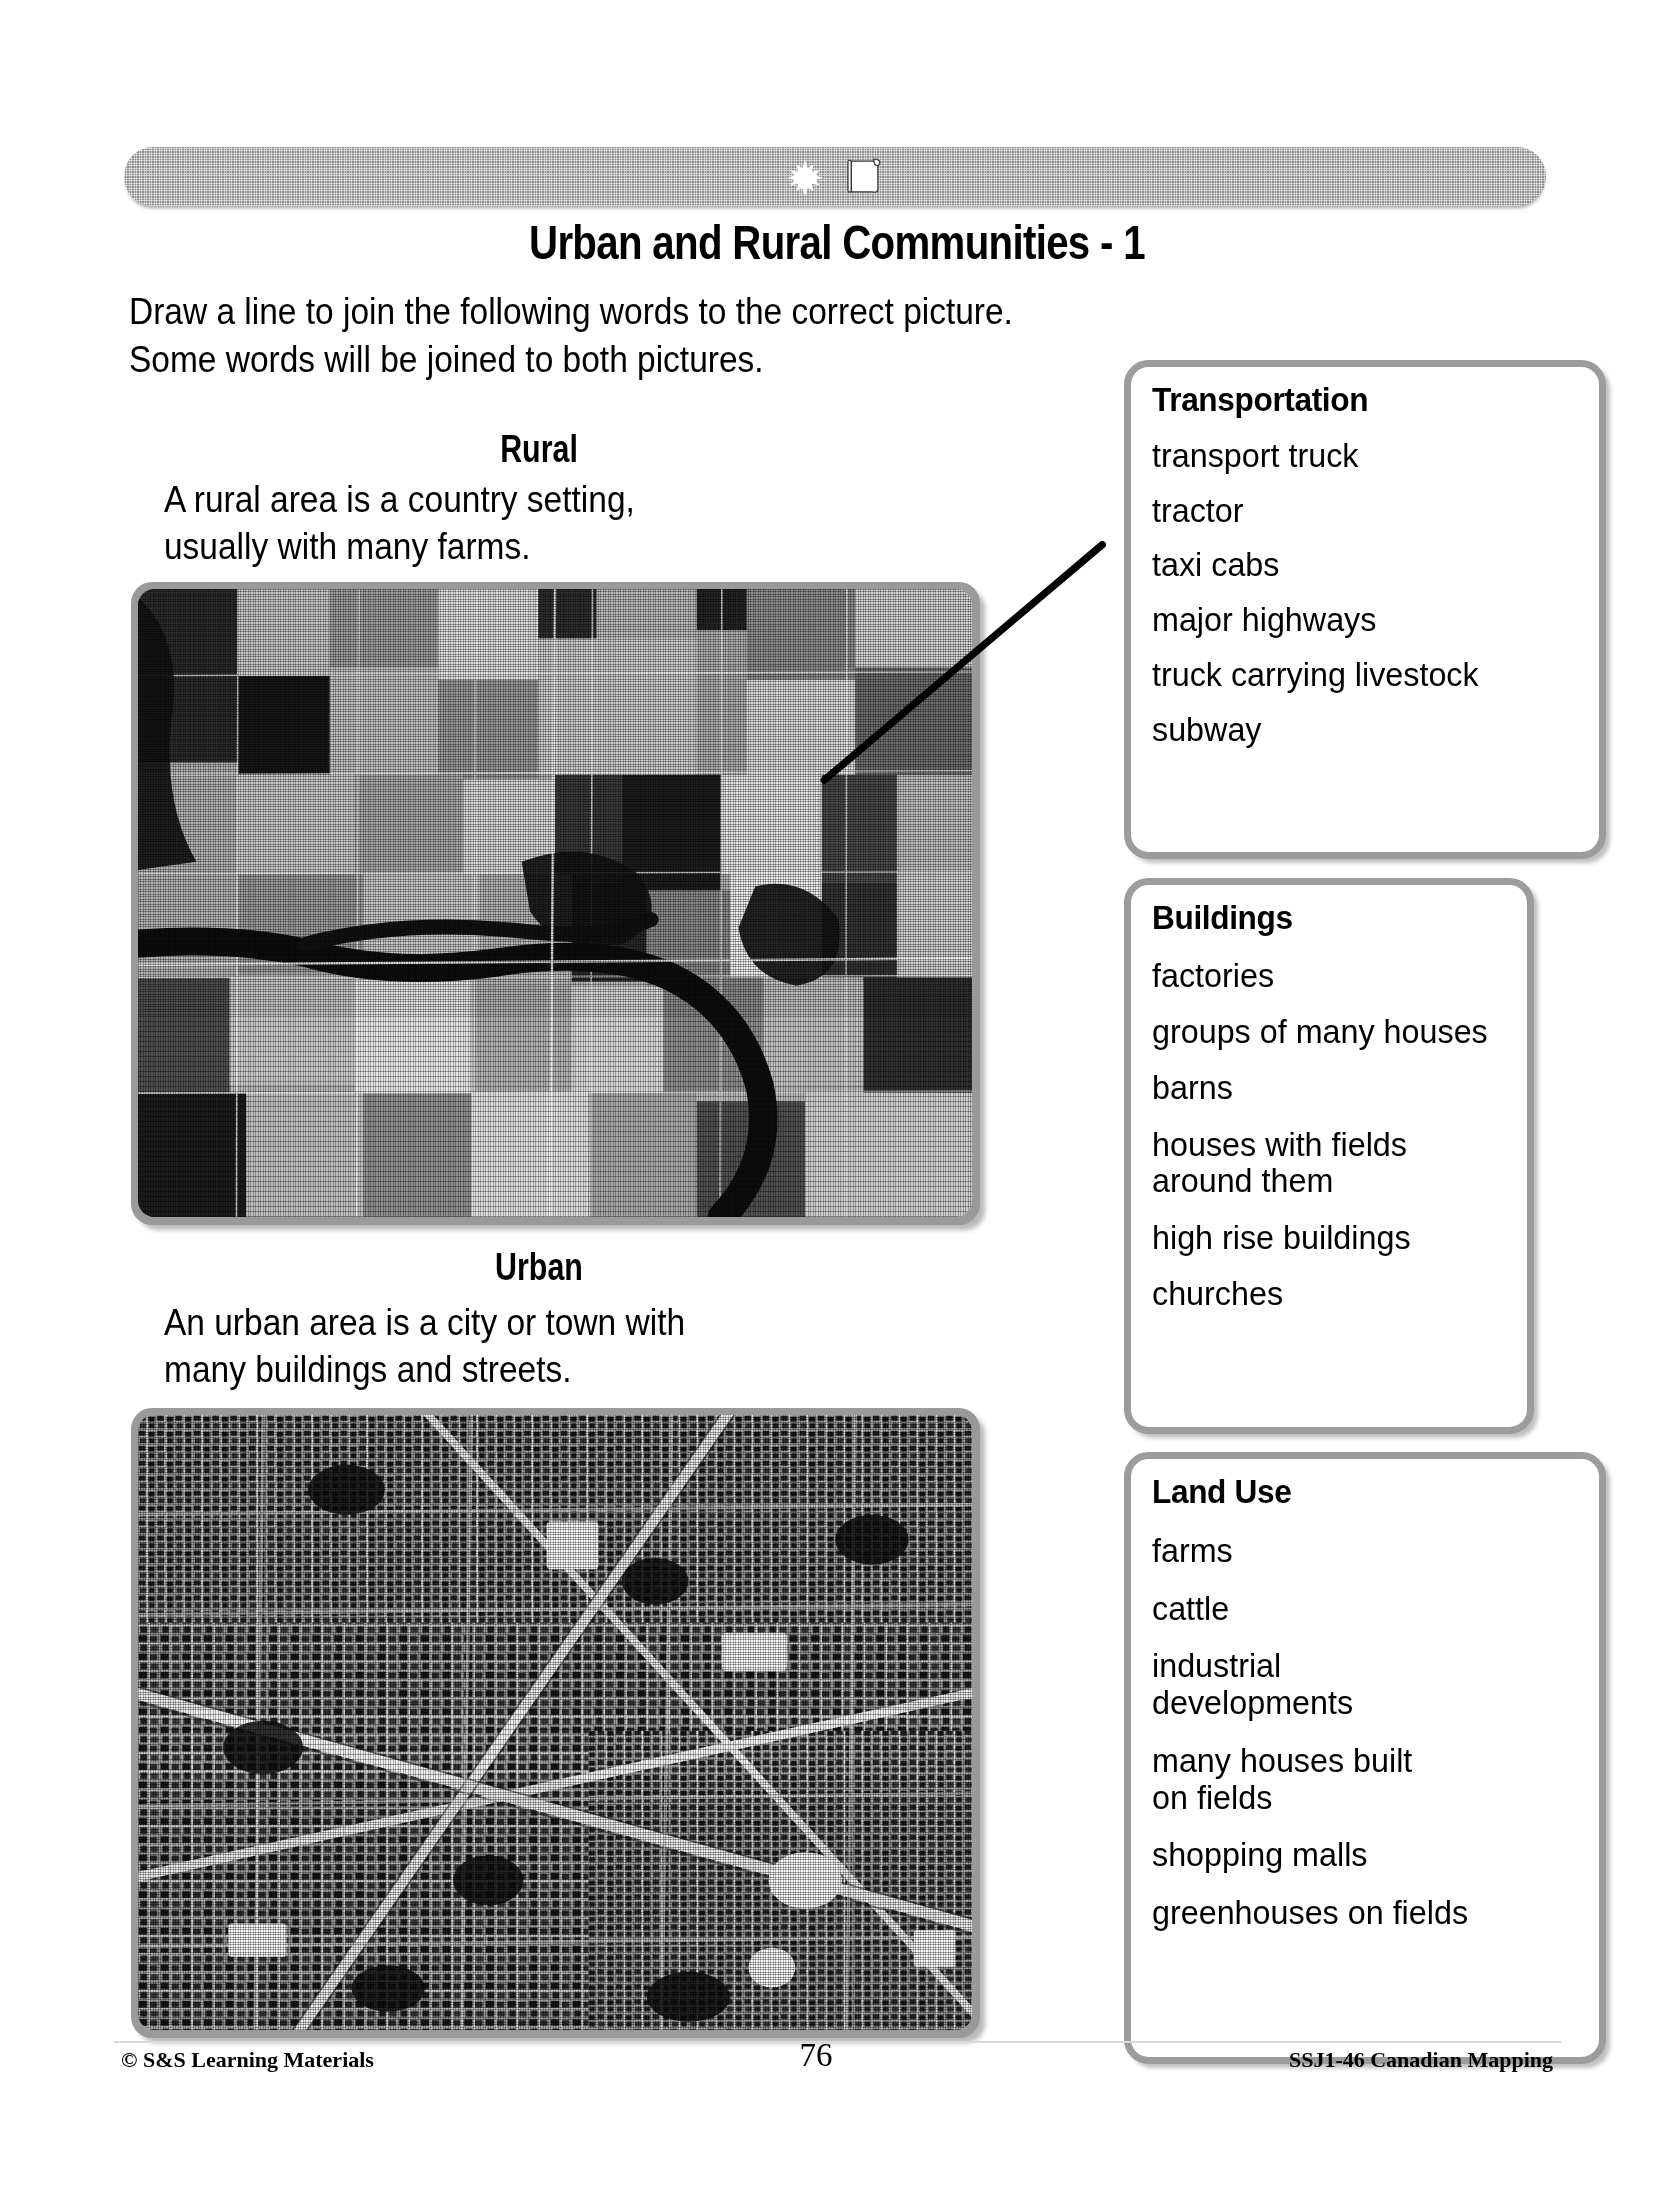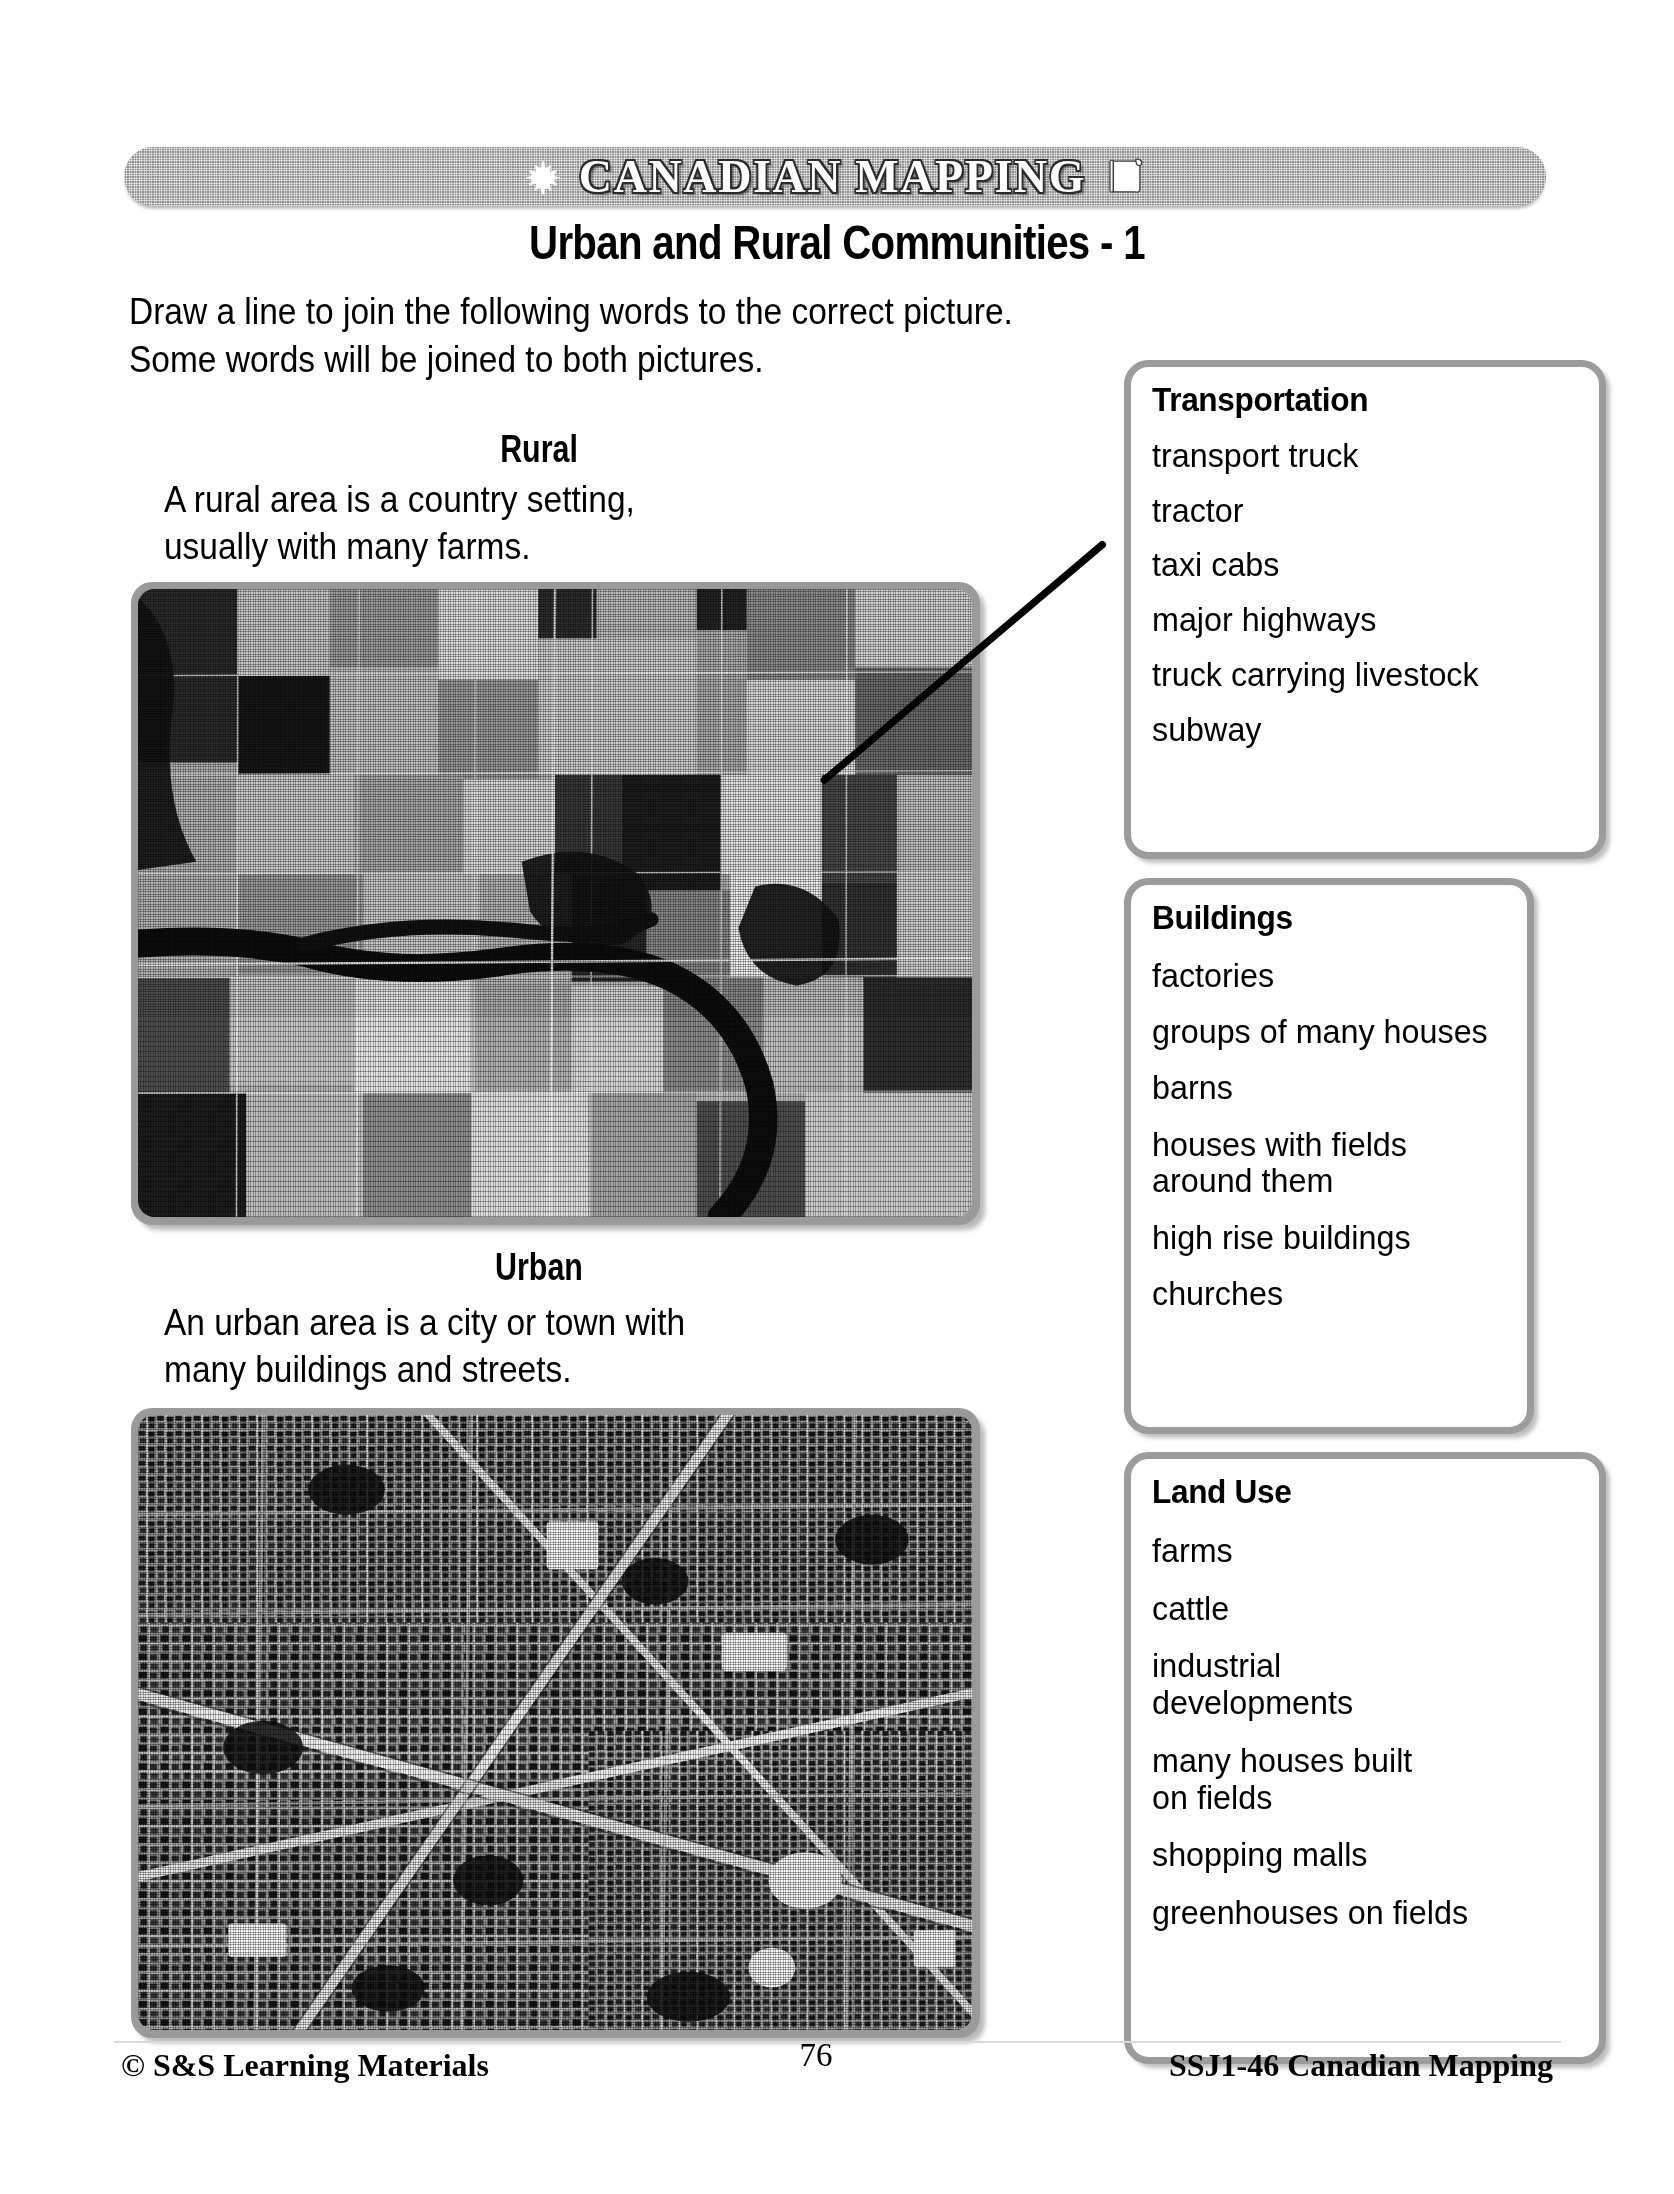--- a/index.html
+++ b/index.html
@@ -193,37 +193,36 @@
     position: absolute;
     left: 114px; top: 2041px;
     width: 1447px; height: 1.6px;
     background: #d9d9d9;
   }
   .footer-text {
     position: absolute;
     top: 2047px;
     font-family: "Liberation Serif", serif;
     font-weight: bold;
-    font-size: 32px;
+    font-size: 22px;
   }
   #footer-left   { left: 121px; }
   #footer-center { left: 0; width: 1632px; text-align: center; font-family: "Liberation Serif", serif; font-weight: normal; font-size: 33px; top: 2037px; }
   #footer-right  { right: 121px; text-align: right; }
 </style>
 </head>
 <body>
 
 <div id="header-banner">
   <div id="banner-inner">
     <span>
       <svg class="maple-icon" viewBox="0 0 100 100" aria-hidden="true">
         <path fill="#ffffff" d="M50 4 L57 26 L72 18 L68 36 L88 32 L78 46 L96 52 L78 58 L88 72 L68 68 L72 86 L57 78 L53 96 L47 96 L43 78 L28 86 L32 68 L12 72 L22 58 L4 52 L22 46 L12 32 L32 36 L28 18 L43 26 Z"></path>
       </svg>
     </span>
-    <span class="banner-title">CANADIAN MAPPING</span>
     <span>
       <svg class="scroll-icon" viewBox="0 0 100 96" aria-hidden="true">
         <path fill="#ffffff" stroke="#3a3a3a" stroke-width="3" d="M16 14 C16 8 24 8 24 14 L24 80 C24 86 16 86 16 80 Z"></path>
         <path fill="#ffffff" stroke="#3a3a3a" stroke-width="3" d="M24 12 L84 12 C90 12 90 18 86 20 L86 78 C86 84 80 86 74 84 L24 84 Z"></path>
         <path fill="#ffffff" stroke="#3a3a3a" stroke-width="3" d="M76 8 C84 6 92 10 90 18 C88 24 80 24 78 18 Z"></path>
       </svg>
     </span>
   </div>
 </div>
 

